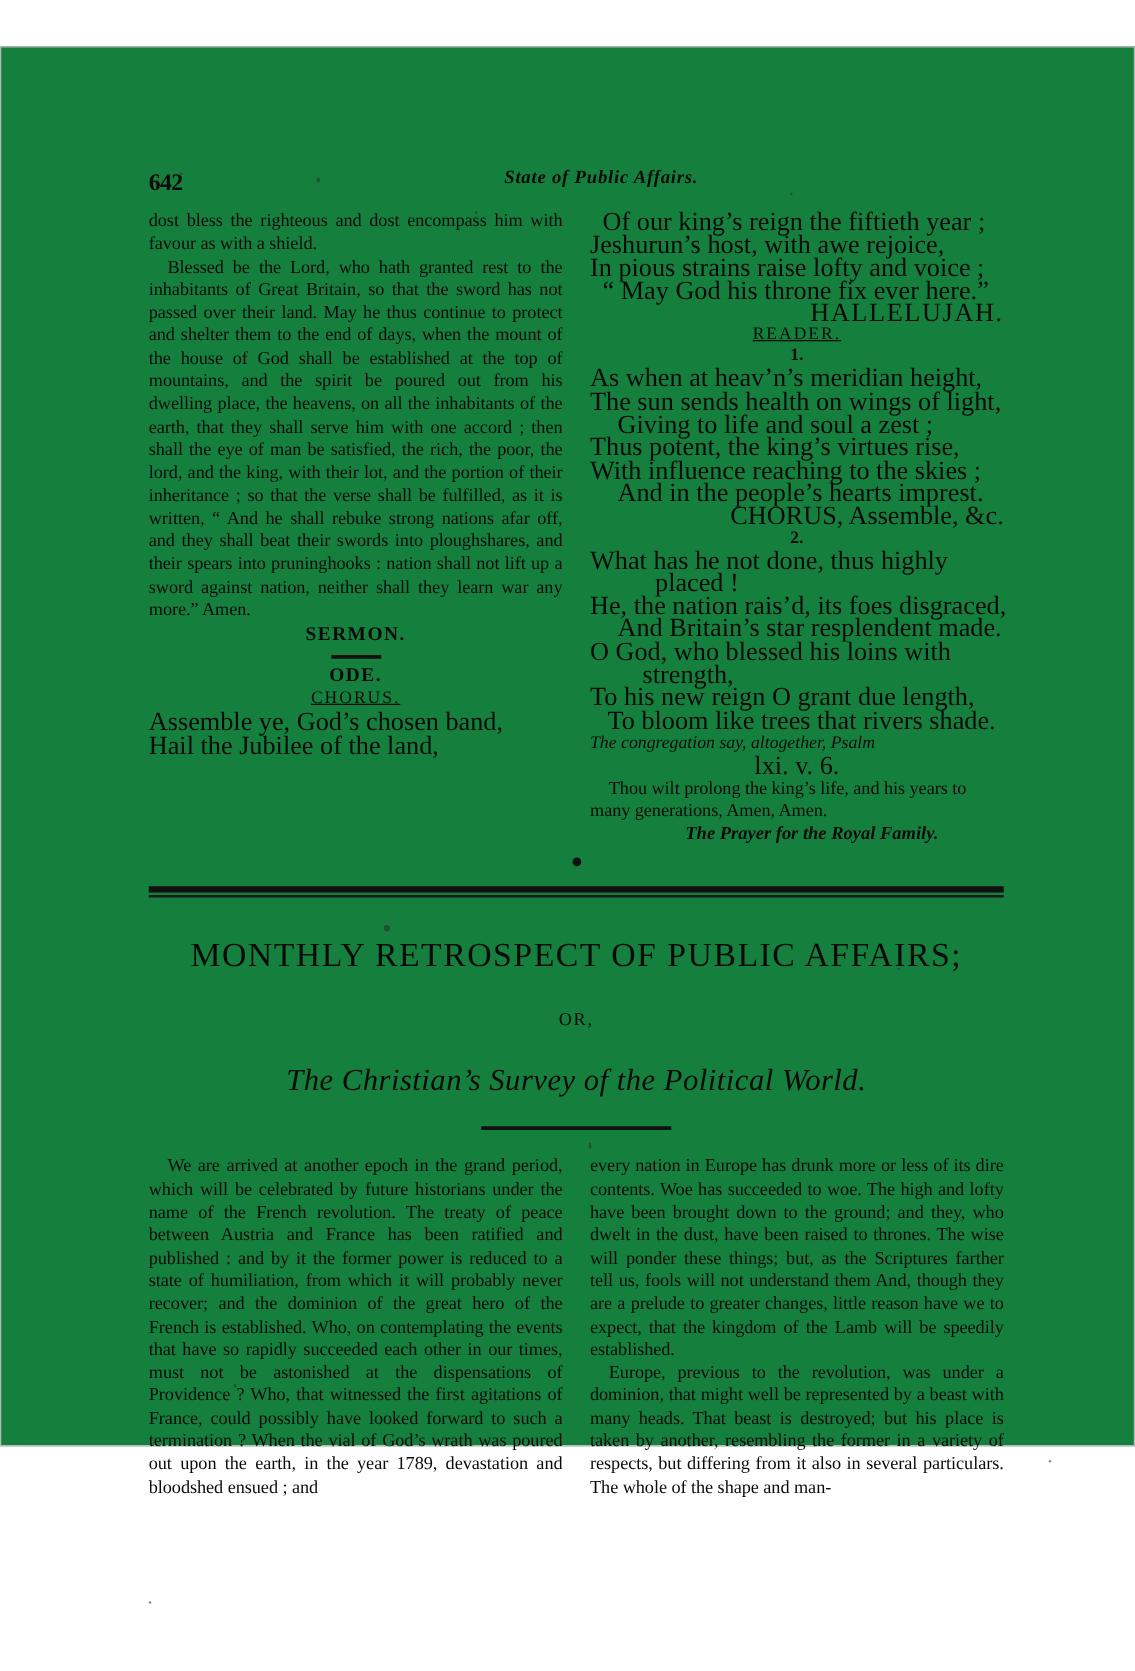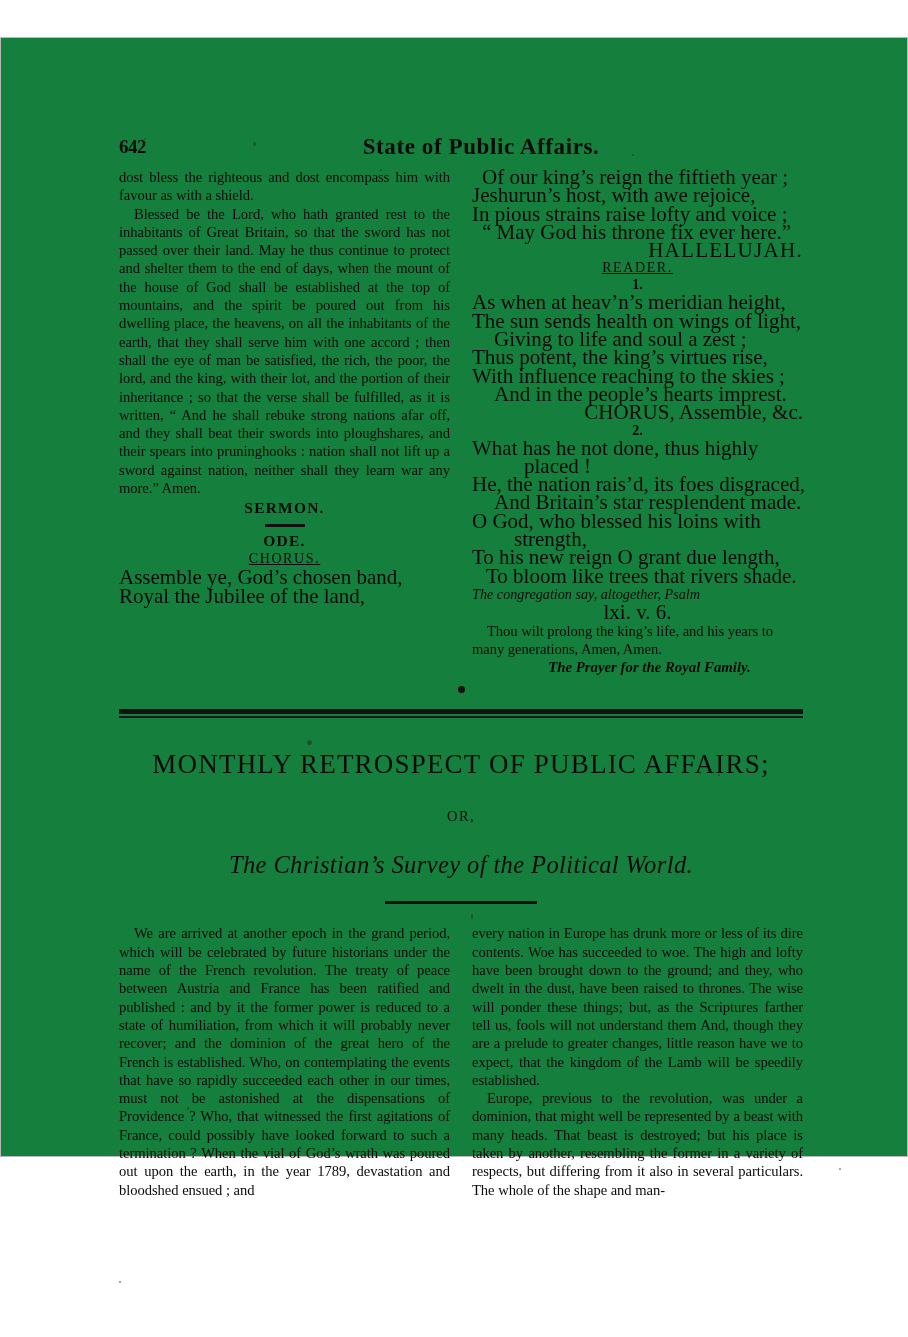--- a/index.html
+++ b/index.html
@@ -48,22 +48,23 @@
     font-weight: bold;
     font-size: 19px;
     letter-spacing: -0.5px;
   }
   .runhead-title {
     position: absolute;
     left: 0;
     right: 0;
     top: 0;
     text-align: center;
-    font-weight: bold;
-    font-size: 23px;
+    font-style: italic;
+    font-weight: bold;
+    font-size: 15px;
     letter-spacing: 0.6px;
     padding-left: 40px;
   }
 
   
   .cols {
     display: flex;
     gap: 22px;
   }
   .col {
@@ -200,21 +201,21 @@
     <div class="cols">
 
       <div class="col">
         <p class="p">dost bless the righteous and dost encompass him with favour as with a shield.</p>
         <p class="p indent">Blessed be the Lord, who hath granted rest to the inhabitants of Great Britain, so that the sword has not passed over their land.   May he thus continue to protect and shelter them to the end of days, when the mount of the house of God shall be established at the top of mountains, and the spirit be poured out from his dwelling place, the heavens, on all the inhabitants of the earth, that they shall serve him with one accord ; then shall the eye of man be satisfied, the rich, the poor, the lord, and the king, with their lot, and the portion of their inheritance ; so that the verse shall be fulfilled, as it is written, “ And he shall rebuke strong nations afar off, and they shall beat their swords into ploughshares, and their spears into pruninghooks : nation shall not lift up a sword against nation, neither shall they learn war any more.”   Amen.</p>
         <div class="hdr-word">SERMON.</div>
         <div class="shortrule"></div>
         <div class="hdr-word">ODE.</div>
         <div class="caps-label">CHORUS.</div>
         <div class="verse">Assemble ye, God’s chosen band,</div>
-        <div class="verse">Royal the Jubilee of the land,</div>
+        <div class="verse">Hail the Jubilee of the land,</div>
       </div>
 
       <div class="col">
         <div class="verse ind2">Of our king’s reign the fiftieth year ;</div>
         <div class="verse">Jeshurun’s host, with awe rejoice,</div>
         <div class="verse">In pious strains raise lofty and voice ;</div>
         <div class="verse ind2">“ May God his throne fix ever here.”</div>
         <div class="verse right" style="letter-spacing:1.3px;">HALLELUJAH.</div>
 
         <div class="caps-label">READER.</div>

